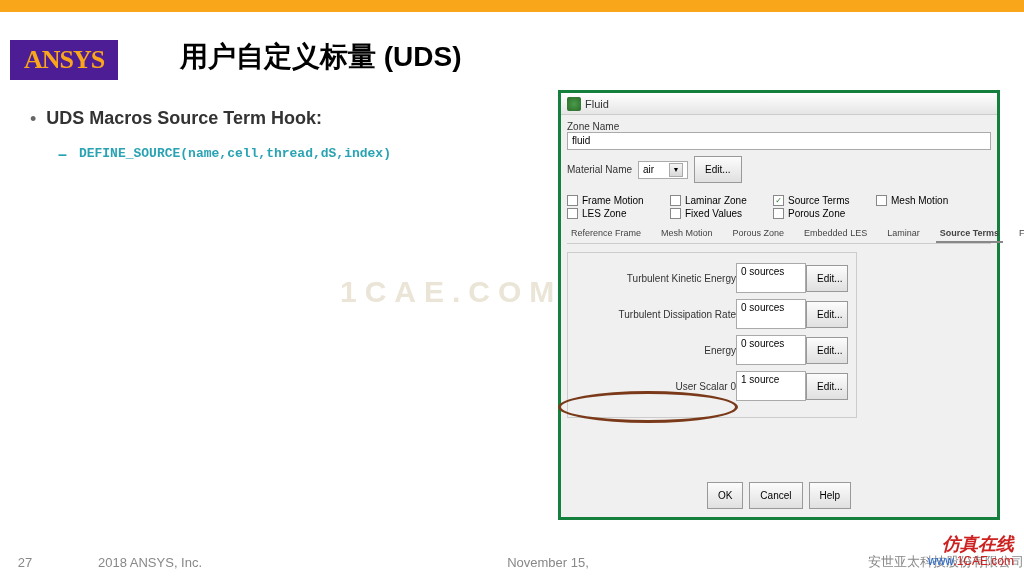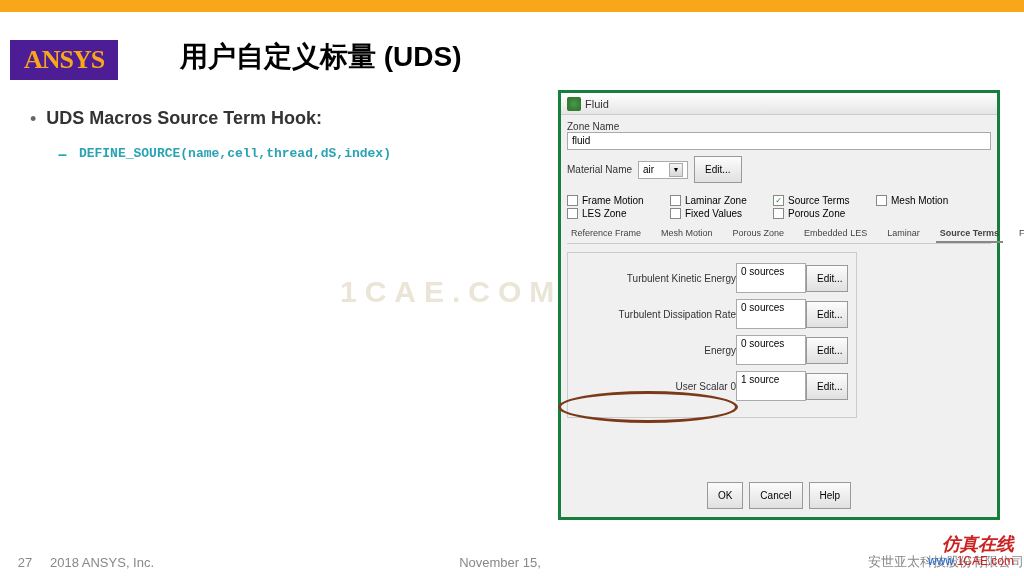--- a/index.html
+++ b/index.html
@@ -278,20 +278,21 @@
       align-items: center;
       font-size: 13px;
       color: #888888;
     }
     .page-num {
       width: 50px;
       text-align: center;
     }
     .copyright {
       width: 350px;
+      margin-left: 48px;
     }
     .datestr {
       width: 200px;
       text-align: center;
     }
     .company {
       margin-left: auto;
       width: 200px;
       text-align: right;
     }

